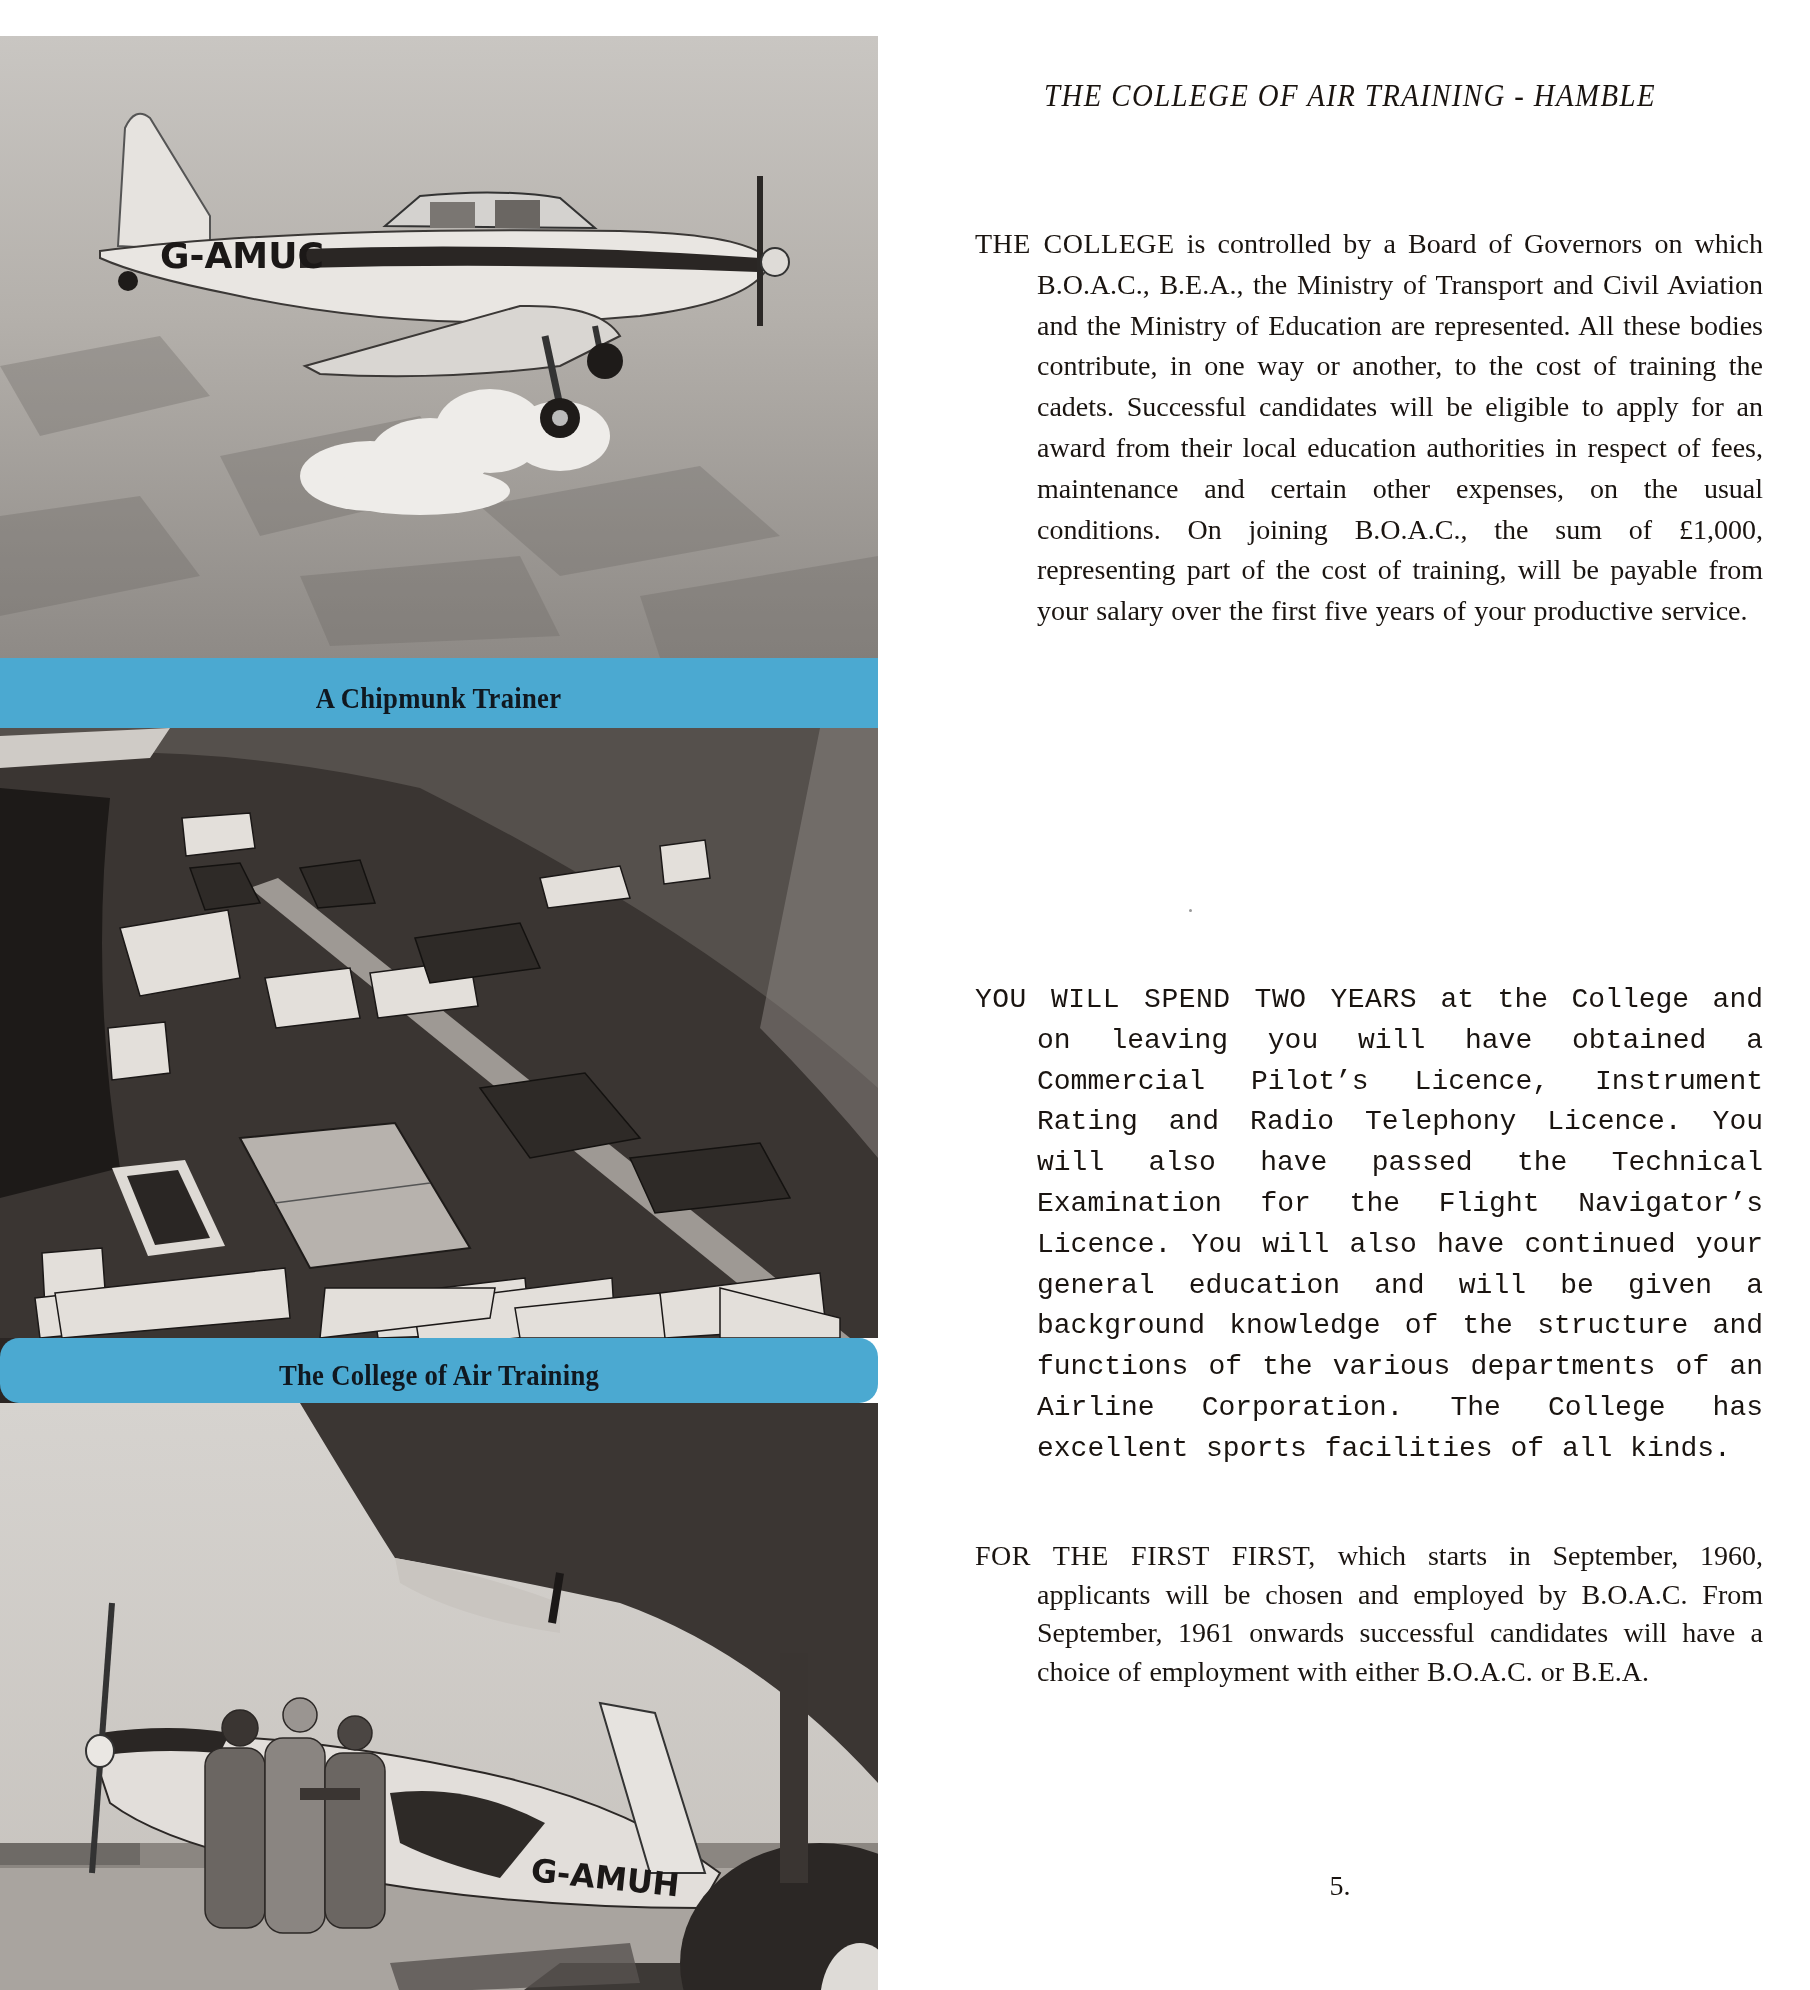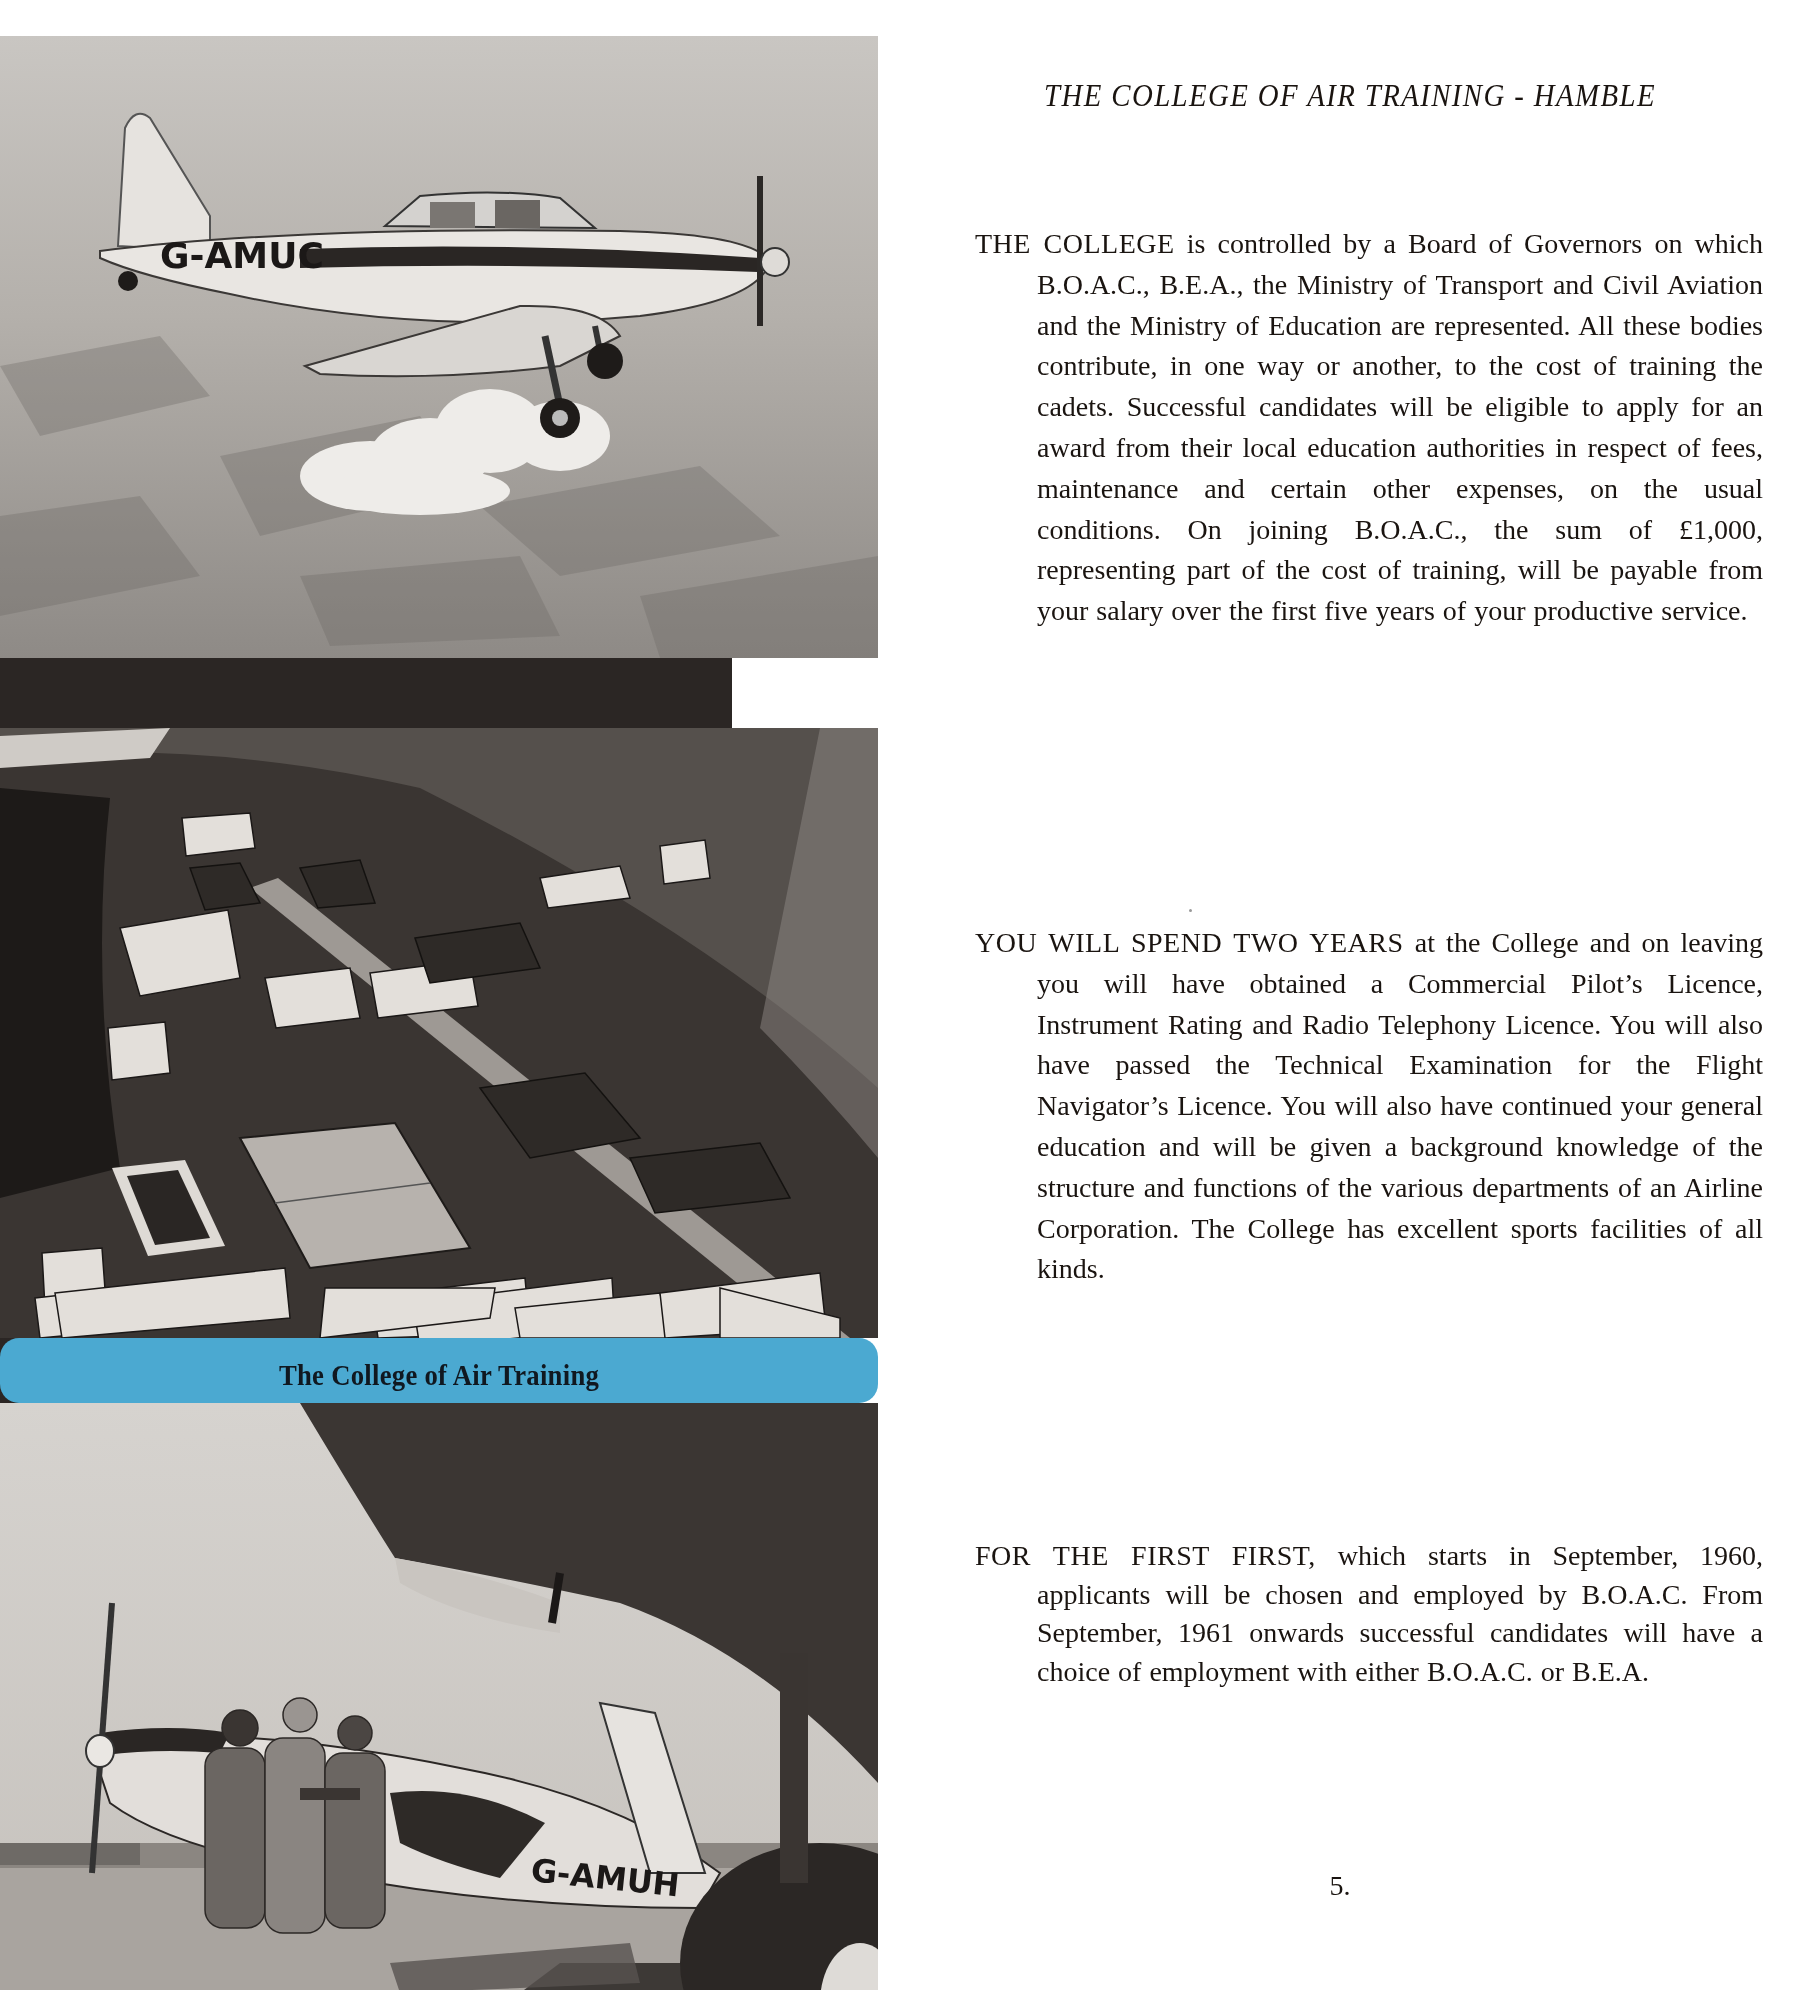--- a/index.html
+++ b/index.html
@@ -43,21 +43,21 @@
     }
     .para {
       position: absolute; left: 975px; width: 726px;
       font-size: 28px; line-height: 40.8px;
       text-align: justify; text-align-last: left;
       padding-left: 62px; text-indent: -62px;
       color: #1a1410;
       word-spacing: 1px;
     }
     #para-1 { top: 224px; }
-    #para-2 { top: 923px; }
+    #para-2 { top: 980px; font-family: Liberation Mono, monospace; }
     #para-3 { top: 1537px; line-height: 38.6px; }
     .para .lead { letter-spacing: 0.5px; }
     .page-number {
       position: absolute; left: 1300px; top: 1870px; width: 80px;
       text-align: center; font-size: 28px; color: #1a1410;
     }
     .speck { position: absolute; width: 3px; height: 3px; background: #999; border-radius: 50%; }
   </style>
 </head>
 <body>
@@ -111,20 +111,23 @@
 
       <line x1="545" y1="300" x2="560" y2="370" stroke="#333" stroke-width="7"></line>
       <circle cx="560" cy="382" r="20" fill="#1e1b19"></circle>
       <circle cx="560" cy="382" r="8" fill="#bbb"></circle>
       <line x1="595" y1="290" x2="600" y2="315" stroke="#333" stroke-width="6"></line>
       <circle cx="605" cy="325" r="18" fill="#1e1b19"></circle>
       <circle cx="128" cy="245" r="10" fill="#1e1b19"></circle>
     </svg>
   </div>
 
+  <div class="caption-band" id="band-1" style="background: rgb(75, 169, 209);">
+    <span class="caption-text">A Chipmunk Trainer</span>
+  </div>
 
   <div class="photo" id="photo-2">
     <svg viewBox="0 0 878 610" preserveAspectRatio="none">
       <rect x="0" y="0" width="878" height="610" fill="#3a3532"></rect>
 
       <path d="M0,0 L878,0 L878,360 Q700,200 420,60 Q200,10 0,30 Z" fill="#55504c"></path>
       <path d="M0,8 L170,0 L150,30 L0,40 Z" fill="#cfcbc6"></path>
       <path d="M820,0 L878,0 L878,430 Q820,360 760,300 Z" fill="#8d8884" opacity="0.5"></path>
 
       <path d="M0,60 L110,70 Q90,250 120,440 L0,470 Z" fill="#1d1a18"></path>

